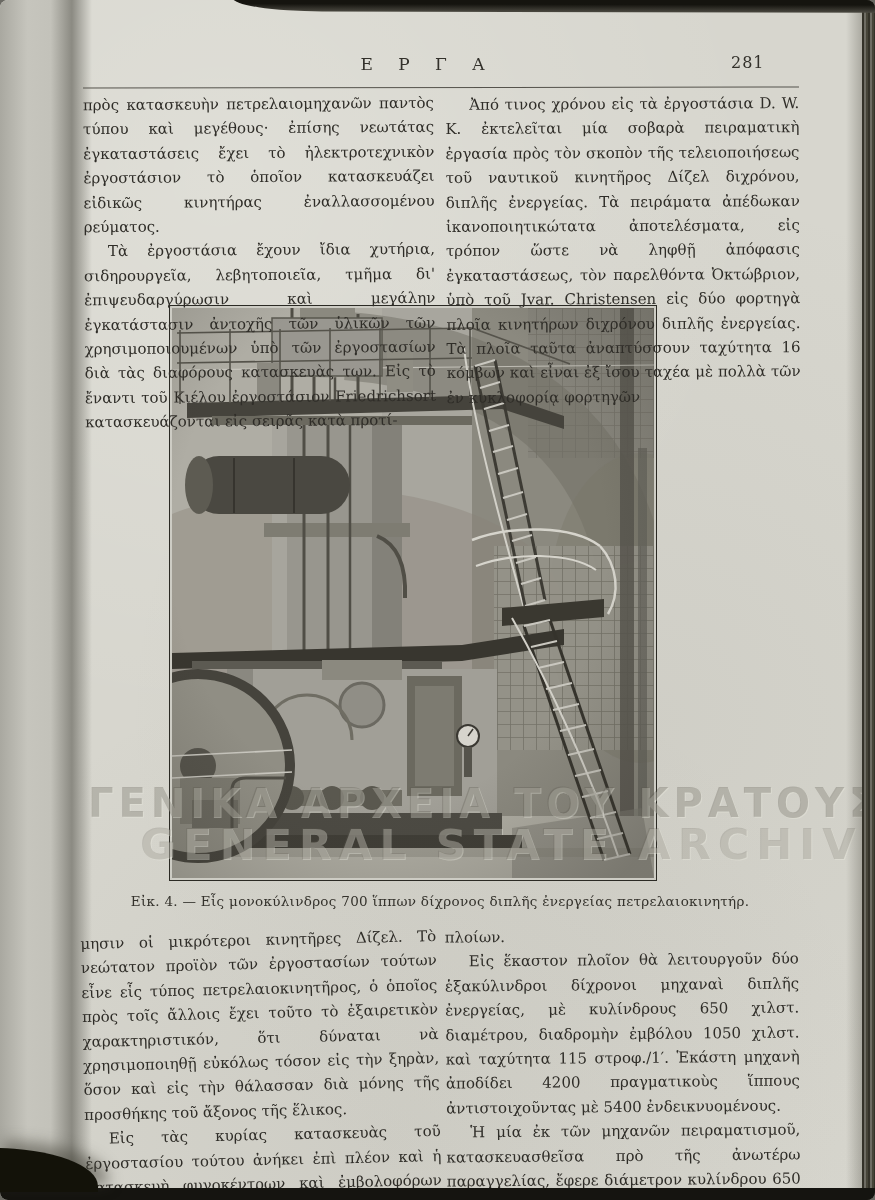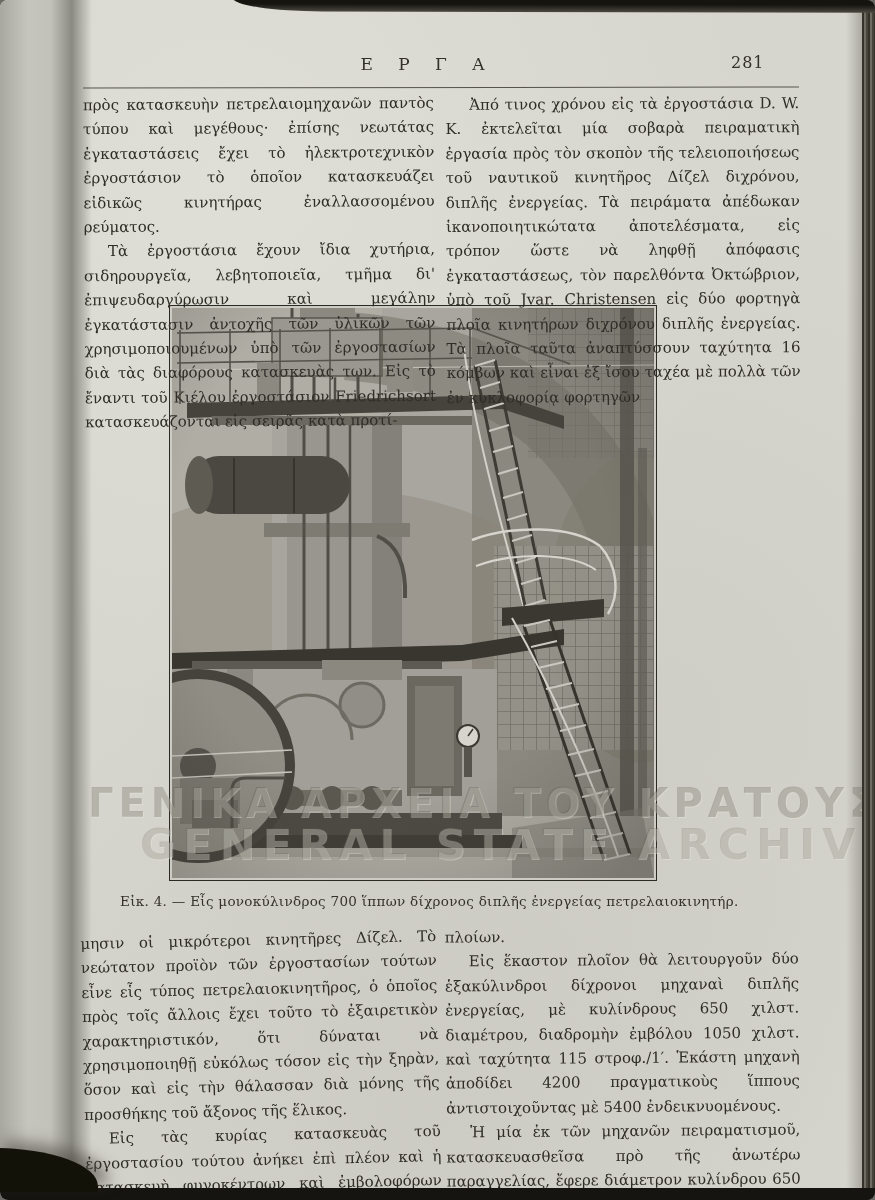--- a/index.html
+++ b/index.html
@@ -38,21 +38,21 @@
   .col p{margin:0;}
   .col p.indent{text-indent:24px;}
   .col-tl{left:84px;top:92px;width:351px;transform:rotate(-.4deg);}
   .col-tr{left:446px;top:92px;width:354px;transform:rotate(-.3deg);}
   .col-bl{left:80px;top:924px;width:356px;transform:rotate(-1.3deg);transform-origin:right top;}
   .col-br{left:446px;top:924px;width:354px;transform:rotate(-.5deg);}
   
   .figure{position:absolute;left:169px;top:305px;width:482px;height:570px;z-index:1;
     border:1.5px solid #2b2a24;padding:2px;background:#cdccc4;}
   .figure svg{display:block;width:482px;height:570px;}
-  .caption{position:absolute;left:120px;top:893px;width:640px;
+  .caption{position:absolute;left:120px;top:893px;width:640px;text-align:center;
     font-size:13.5px;letter-spacing:.3px;color:#34322c;z-index:3;}
   
   .wm{position:absolute;z-index:4;white-space:nowrap;text-align:center;font-weight:bold;
     color:rgba(88,86,76,.30);text-shadow:1px 1px 0 rgba(235,233,223,.38);
     font-family:"DejaVu Sans","Liberation Sans",sans-serif;}
   .wm1{left:88px;top:780px;width:712px;font-size:40px;letter-spacing:5px;}
   .wm2{left:140px;top:819px;width:570px;font-size:43px;letter-spacing:7px;color:rgba(95,93,83,.22);}
 </style>
 </head>
 <body>

